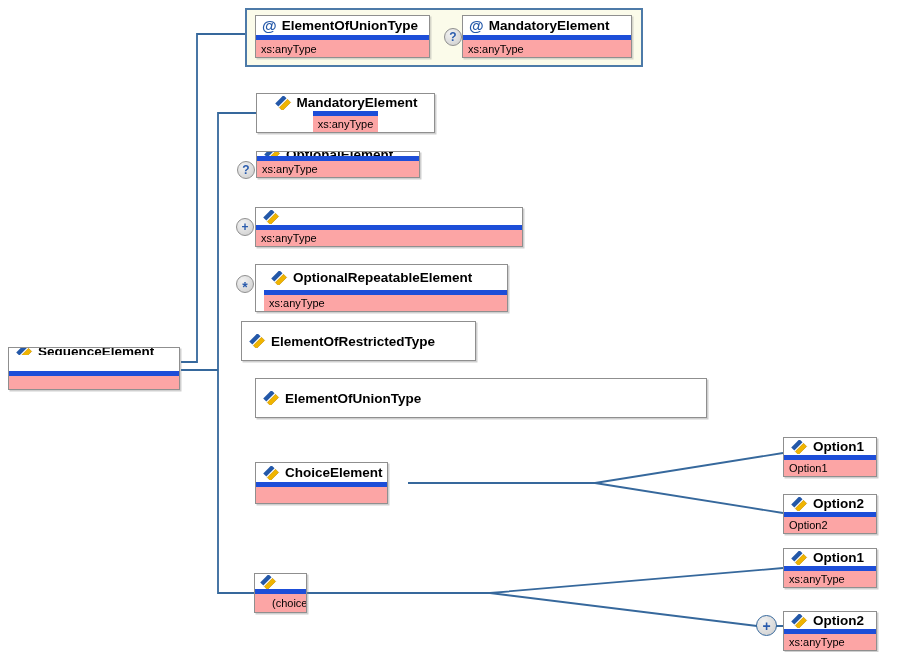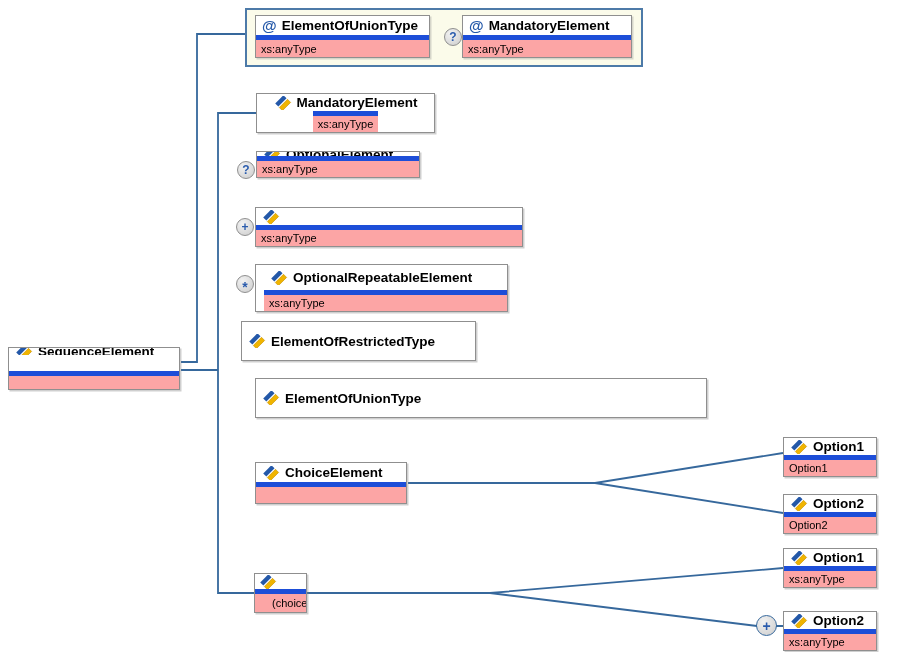--- a/index.html
+++ b/index.html
@@ -167,21 +167,21 @@
             <g transform="rotate(-45 9 7)">
               <rect x="3.2" y="1.8" width="11.6" height="4.4" fill="#2458a8"></rect>
               <rect x="3.2" y="7.6" width="11.6" height="4.4" fill="#f0b400" stroke="#c89000" stroke-width="0.6"></rect>
             </g>
           </svg>
       </span>
       <span>ElementOfUnionType</span>
     </div>
   </div>
 
-  <div class="node" style="left:255px;top:462px;width:152px;height:42px;text-align:center;">
+  <div class="node" style="left:255px;top:462px;width:133px;height:42px;text-align:center;">
     <div class="title">
       <span class="el-icon">
         <svg width="18" height="14" viewBox="0 0 18 14">
             <g transform="rotate(-45 9 7)">
               <rect x="3.2" y="1.8" width="11.6" height="4.4" fill="#2458a8"></rect>
               <rect x="3.2" y="7.6" width="11.6" height="4.4" fill="#f0b400" stroke="#c89000" stroke-width="0.6"></rect>
             </g>
           </svg>
       </span>
       <span>ChoiceElement</span>

